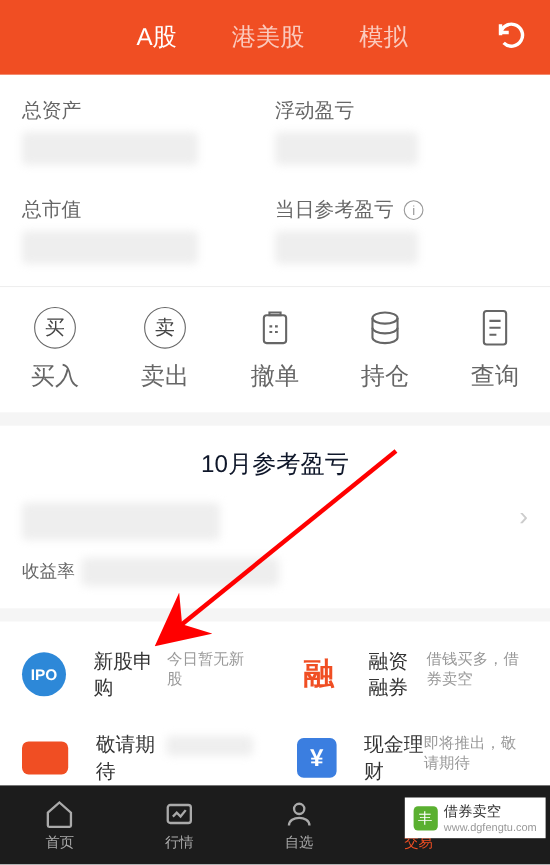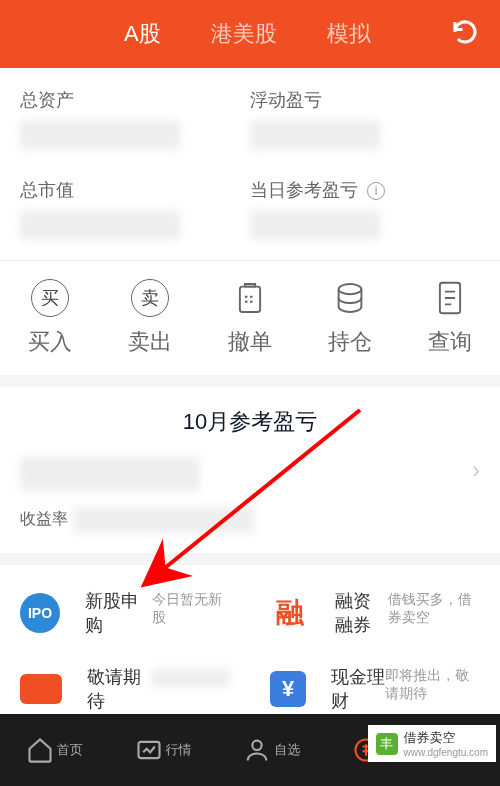--- a/index.html
+++ b/index.html
@@ -43,21 +43,21 @@
 .feature-icon { width: 40px; height: 40px; border-radius: 50%; display: flex; align-items: center; justify-content: center; font-size: 13px; color: #fff; font-weight: bold; flex-shrink: 0; }
 .feature-icon.ipo { background: #2d88d8; font-size: 14px; }
 .feature-icon.rong { background: none; color: #f04e23; font-size: 28px; font-weight: bold; }
 .feature-icon.bond { background: #f04e23; border-radius: 6px; width: 42px; height: 30px; }
 .feature-icon.yen { background: #3b7ee0; border-radius: 6px; width: 36px; height: 36px; font-size: 22px; }
 .feature-text { display: flex; flex-direction: row; }
 .feature-title { font-size: 18px; color: #333; }
 .feature-sub { font-size: 14px; color: #999; margin-top: 2px; }
 
 .bottom-nav { position: absolute; bottom: 0; left: 0; right: 0; height: 72px; background: #1c1c1c; display: flex; }
-.nav-item { flex: 1; display: flex; flex-direction: row; align-items: center; justify-content: center; gap: 3px; color: #aaa; }
+.nav-item { flex: 1; display: flex; flex-direction: column; align-items: center; justify-content: center; gap: 3px; color: #aaa; }
 .nav-item.active { color: #f04e23; }
 .nav-item svg { width: 28px; height: 28px; }
 .nav-label { font-size: 13px; }
 
 .arrow-overlay { position: absolute; top: 400px; left: 100px; width: 300px; height: 200px; pointer-events: none; z-index: 10; }
 
 .watermark { position: absolute; bottom: 24px; right: 4px; background: #fff; display: flex; align-items: center; padding: 4px 8px; font-size: 13px; color: #333; z-index: 20; }
 .watermark-sub { font-size: 10px; color: #999; }
 .wm-icon { width: 22px; height: 22px; background: #5ab030; border-radius: 4px; margin-right: 6px; display:flex; align-items:center; justify-content:center; color:#fff; font-size:13px; }
 </style>

